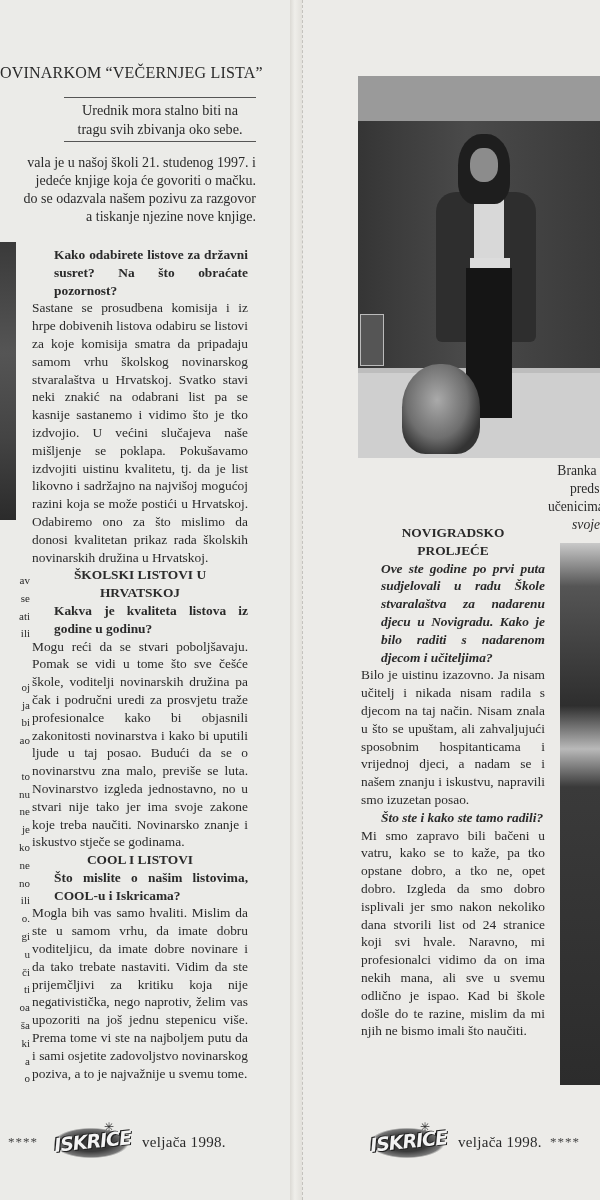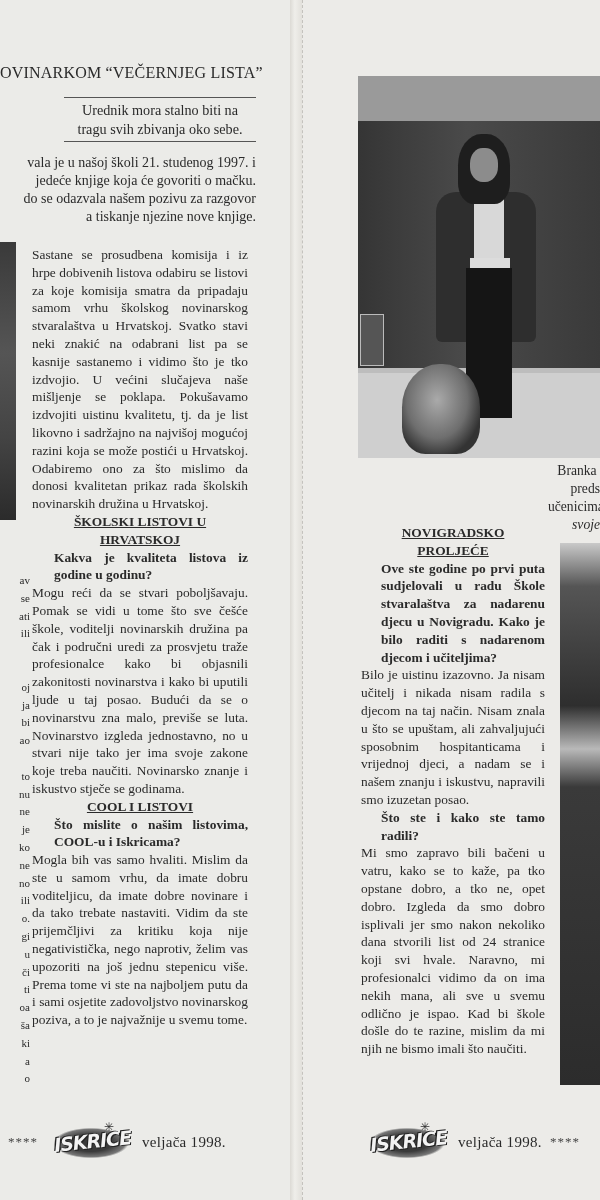--- a/index.html
+++ b/index.html
@@ -7,21 +7,21 @@
   .page{position:absolute;top:0;height:1200px;background:#ebebe8;}
   .page-left{left:0;width:290px;border-right:1px solid #cfcdc8;}
   .gap{position:absolute;left:290px;top:0;width:12px;height:1200px;background:linear-gradient(90deg,#dcdad5,#efeeea 40%,#e2e0db);}
   .page-right{left:302px;width:298px;background:#ecebe8;border-left:1px dashed #c4c2bd;}
   .hdr{position:absolute;left:0;top:64px;width:290px;text-align:right;padding-right:40px;box-sizing:border-box;font-size:16px;letter-spacing:.2px;white-space:nowrap;}
   .pull{position:absolute;left:64px;top:97px;width:192px;border-top:1.5px solid #555;border-bottom:1.5px solid #555;text-align:center;font-size:14.2px;line-height:19px;padding:3px 0 2px;}
   .intro{position:absolute;right:34px;top:154px;width:280px;text-align:right;font-size:14px;line-height:18px;white-space:nowrap;}
   .colL{position:absolute;left:32px;top:246px;width:216px;font-size:13.4px;line-height:17.8px;}
   .q{font-weight:bold;padding-left:22px;text-align:justify;}
   .p{text-align:justify;}
-  .h{font-weight:bold;text-align:center;text-decoration:underline;}
+  .h{font-weight:bold;text-align:center;}
   .lphoto{position:absolute;left:0;top:242px;width:16px;height:278px;background:linear-gradient(180deg,#3a3a3a,#555 40%,#444 70%,#2b2b2b);}
   .edge{position:absolute;left:0;width:30px;font-size:11px;line-height:17.8px;text-align:right;overflow:hidden;}
   .footer{position:absolute;top:1120px;display:flex;align-items:center;font-size:15px;letter-spacing:.3px;}
   .stars{color:#444;letter-spacing:1px;font-size:13px;margin-right:10px;}
   .logo{width:86px;height:44px;position:relative;margin-right:8px;}
   .logo .blob{position:absolute;left:6px;top:8px;width:74px;height:30px;background:radial-gradient(ellipse at 50% 50%,#3a3a3a 40%,#777 65%,transparent 72%);border-radius:40%;}
   .logo .txt{position:absolute;left:6px;top:10px;font-family:"DejaVu Sans",sans-serif;font-weight:bold;font-style:italic;font-size:19px;color:#f3f3f3;letter-spacing:-1px;transform:rotate(-6deg);text-shadow:1px 1px 0 #222,-1px -1px 0 #222;}
   .logo .spark{position:absolute;left:56px;top:0;font-size:12px;color:#333;}
   .rphoto{position:absolute;left:358px;top:76px;width:242px;height:382px;background:#3b3b3b;overflow:hidden;}
   .rphoto .wall{position:absolute;left:0;top:0;width:100%;height:45px;background:#9a9a9a;}
@@ -34,21 +34,21 @@
   .rphoto .jacket{position:absolute;left:0;top:58px;width:100px;height:150px;background:#2e2e2e;border-radius:20px 20px 6px 6px;}
   .rphoto .shirt{position:absolute;left:38px;top:60px;width:30px;height:70px;background:#d8d8d8;}
   .rphoto .belt{position:absolute;left:34px;top:124px;width:40px;height:10px;background:#dcdcdc;}
   .rphoto .skirt{position:absolute;left:30px;top:134px;width:46px;height:150px;background:#151515;}
   .rphoto .head2{position:absolute;left:44px;top:288px;width:78px;height:90px;background:radial-gradient(ellipse at 45% 40%,#aaa,#6e6e6e 50%,#333 75%);border-radius:48% 48% 30% 30%;}
   .rphoto .poster{position:absolute;left:2px;top:238px;width:22px;height:50px;background:#555;border:1px solid #bbb;}
   .caption{position:absolute;left:548px;top:462px;width:52px;font-size:13.6px;line-height:18px;white-space:nowrap;overflow:hidden;}
   .caption div{text-align:right;}
   .rphoto2{position:absolute;left:560px;top:543px;width:40px;height:542px;background:linear-gradient(180deg,#c9c9c9 0%,#555 8%,#2e2e2e 30%,#b9b9b9 38%,#3a3a3a 45%,#2c2c2c 100%);}
   .colR{position:absolute;left:361px;top:524px;width:184px;font-size:13.4px;line-height:17.8px;}
-  .colR .q{padding-left:20px;}
+  .colR .q{padding-left:20px;font-style:italic;}
   .colR .h{padding-left:0;}
 </style>
 </head>
 <body>
 
 <div class="page page-left">
   <div class="hdr">OVINARKOM “VEČERNJEG LISTA”</div>
 
   <div class="pull">
     <div>Urednik mora stalno biti na</div>
@@ -90,20 +90,21 @@
     <div>či</div>
     <div>ti</div>
     <div>oa</div>
     <div>ša</div>
     <div>ki</div>
     <div>a</div>
     <div>o</div>
   </div>
 
   <div class="colL">
+    <div class="q">Kako odabirete listove za državni susret? Na što obraćate pozornost?</div>
     <div class="p">Sastane se prosudbena komisija i iz hrpe dobivenih listova odabiru se listovi za koje komisija smatra da pripadaju samom vrhu školskog novinarskog stvaralaštva u Hrvatskoj. Svatko stavi neki znakić na odabrani list pa se kasnije sastanemo i vidimo što je tko izdvojio. U većini slučajeva naše mišljenje se poklapa. Pokušavamo izdvojiti uistinu kvalitetu, tj. da je list likovno i sadržajno na najvišoj mogućoj razini koja se može postići u Hrvatskoj. Odabiremo ono za što mislimo da donosi kvalitetan prikaz rada školskih novinarskih družina u Hrvatskoj.</div>
     <div class="h" style="padding:0 20px;">ŠKOLSKI LISTOVI U HRVATSKOJ</div>
     <div class="q">Kakva je kvaliteta listova iz godine u godinu?</div>
     <div class="p">Mogu reći da se stvari poboljšavaju. Pomak se vidi u tome što sve češće škole, voditelji novinarskih družina pa čak i područni uredi za prosvjetu traže profesionalce kako bi objasnili zakonitosti novinarstva i kako bi uputili ljude u taj posao. Budući da se o novinarstvu zna malo, previše se luta. Novinarstvo izgleda jednostavno, no u stvari nije tako jer ima svoje zakone koje treba naučiti. Novinarsko znanje i iskustvo stječe se godinama.</div>
     <div class="h">COOL I LISTOVI</div>
     <div class="q">Što mislite o našim listovima, COOL-u i Iskricama?</div>
     <div class="p">Mogla bih vas samo hvaliti. Mislim da ste u samom vrhu, da imate dobru voditeljicu, da imate dobre novinare i da tako trebate nastaviti. Vidim da ste prijemčljivi za kritiku koja nije negativistička, nego naprotiv, želim vas upozoriti na još jednu stepenicu više. Prema tome vi ste na najboljem putu da i sami osjetite zadovoljstvo novinarskog poziva, a to je najvažnije u svemu tome.</div>
   </div>
 
   <div class="footer" style="left:8px;">
@@ -133,21 +134,21 @@
     <div class="belt"></div>
     <div class="skirt"></div>
     <div class="hair"></div>
     <div class="face"></div>
   </div>
   <div class="head2"></div>
 </div>
 
 <div class="caption">
   <div style="text-align:center;padding-left:6px;">Branka</div>
-  <div style="text-align:right;padding-left:22px;">preds</div>
+  <div style="text-align:left;padding-left:22px;">preds</div>
   <div style="text-align:left;padding-left:0;">učenicima</div>
   <div style="text-align:right;padding-left:18px;font-style:italic;">svoje</div>
 </div>
 
 <div class="rphoto2"></div>
 
 <div class="colR">
   <div class="h" style="padding:0 36px;">NOVIGRADSKO PROLJEĆE</div>
   <div class="q">Ove ste godine po prvi puta sudjelovali u radu Škole stvaralaštva za nadarenu djecu u Novigradu. Kako je bilo raditi s nadarenom djecom i učiteljima?</div>
   <div class="p">Bilo je uistinu izazovno. Ja nisam učitelj i nikada nisam radila s djecom na taj način. Nisam znala u što se upuštam, ali zahvaljujući sposobnim hospitanticama i vrijednoj djeci, a nadam se i našem znanju i iskustvu, napravili smo izuzetan posao.</div>

